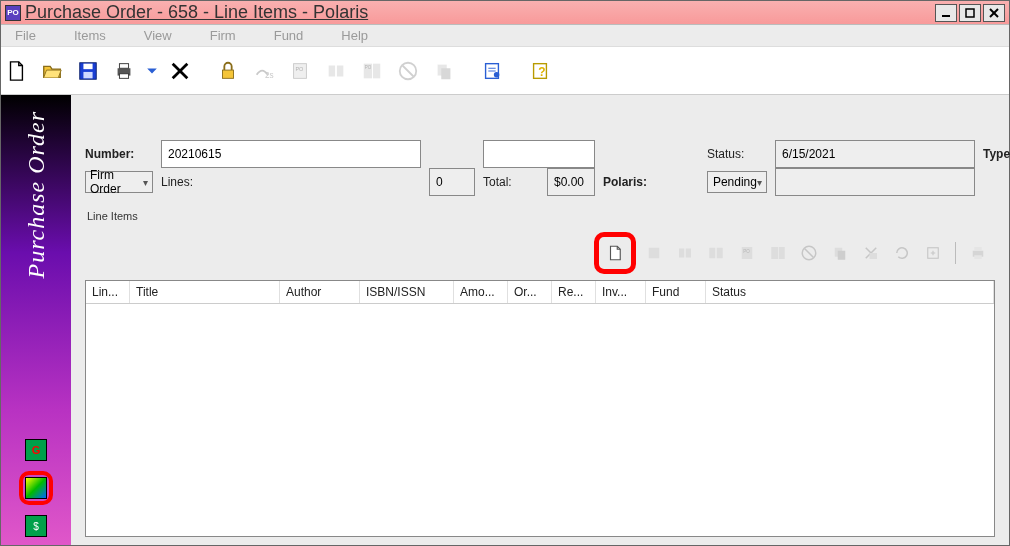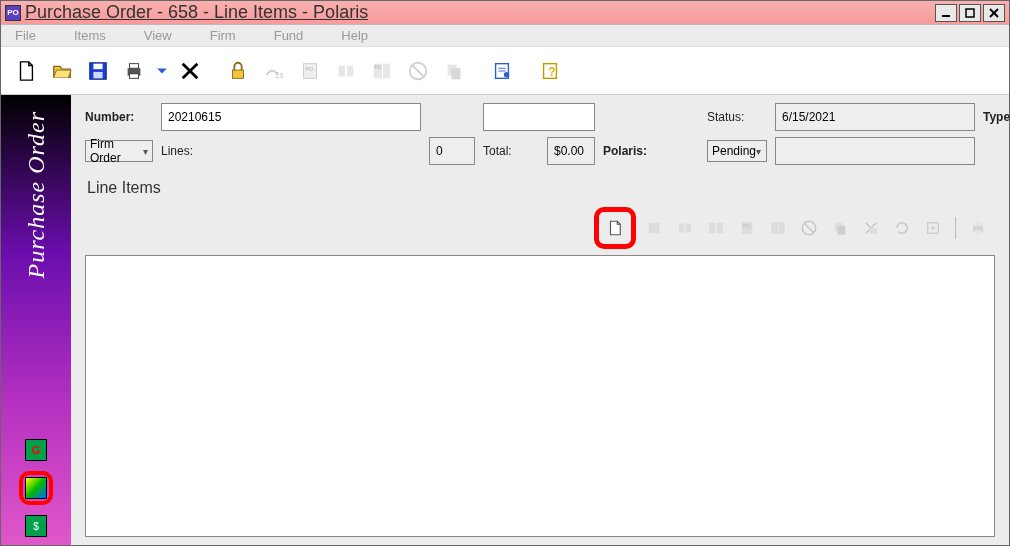--- a/index.html
+++ b/index.html
@@ -13,49 +13,49 @@
   .titlebar .title-text { flex:1; color:#333; font-size:18px;text-decoration:underline; }
   .titlebar .win-controls { display:flex; gap:2px; }
   .titlebar .win-btn { width:22px; height:18px; border:1px solid #555; background:#e8e8e8; display:flex; align-items:center; justify-content:center; cursor:pointer; }
   .titlebar .win-btn svg { width:10px; height:10px; }
   
   
   .menubar { height: 22px; background: #ececec; display:flex; align-items:center; padding:0 4px; gap:18px; color:#9a9a9a; font-size:13px; border-bottom:1px solid #ddd;}
   .menubar .menu-item { padding: 2px 10px; cursor:pointer; }
   
   
-  .toolbar { height: 48px; background: #fff; border-bottom:1px solid #ccc; display:flex; align-items:center; padding:0 10px; gap:6px; }
+  .toolbar { height: 48px; background: #fff; border-bottom:1px solid #ccc; display:flex; align-items:center; padding:0 0; gap:6px; }
   .tb-btn { width:30px; height:32px; display:flex; align-items:center; justify-content:center; border:1px solid transparent; cursor:pointer; }
   .tb-sep { width:6px; }
   .tb-btn svg { width:22px; height:22px; }
   .tb-btn.disabled { opacity:0.45; cursor:default; }
   
   
   .body-row { flex:1; display:flex; min-height:0; }
   .sidebar { width:70px; background: linear-gradient(180deg, #000 0%, #6a0dad 35%, #b832c2 70%, #e057c9 100%); display:flex; flex-direction:column; align-items:center; padding-top:8px; position:relative; }
   .sidebar-title { color:#fff; font-style:italic; font-family:Georgia, serif; font-size:24px; writing-mode: vertical-rl; transform: rotate(180deg); letter-spacing:1px; margin-top:8px; }
   .sidebar-icons { position:absolute; bottom:8px; display:flex; flex-direction:column; gap:10px; align-items:center; }
   .sidebar-icon { width:22px; height:22px; border:1px solid #000; display:flex; align-items:center; justify-content:center; cursor:pointer; }
   .sidebar-icon.green { background:#00a04a; }
   .sidebar-icon.multi { background:linear-gradient(135deg,#ff0 0%,#0b0 50%,#06f 100%); }
   .sidebar-icon.green2 { background:#00a04a; }
   .highlight-box { border:4px solid #f00; border-radius:10px; padding:2px; }
   
   .content { flex:1; background:#ececec; padding:8px 14px; display:flex; flex-direction:column; min-width:0; }
   
   
-  .form-grid { display:grid; grid-template-columns: 68px 260px 46px 56px 48px 96px 60px 200px 88px; gap:6px 8px; align-items:center; margin-bottom:8px;}
+  .form-grid { display:grid; grid-template-columns: 68px 260px 46px 56px 48px 96px 60px 200px 88px; gap:0 8px; align-items:center; margin-bottom:8px;margin-top:37px;}
   .form-grid label { font-size:12px; color:#222; }
   .form-grid label.bold { font-weight:bold; }
   .txt { height:22px; border:1px solid #888; background:#fff; padding:13px 6px; font-size:12px; }
-  .sel { height:22px; border:1px solid #888; background:#eee; padding:4px 4px; font-size:12px; position:relative; display:flex; align-items:center; justify-content:flex-start; cursor:pointer;}
+  .sel { height:22px; border:1px solid #888; background:#eee; padding:4px 4px; font-size:12px; position:relative; display:flex; align-items:center; justify-content:flex-end; cursor:pointer;}
   .sel .caret { font-size:10px; color:#555; }
   .readonly { background:#eee; pointer-events:none; }
   
-  .section-label { font-size:16px; color:#333; margin:6px 0 4px 2px;}
+  .section-label { font-size:11px; color:#333; margin:6px 0 4px 2px;}
   
   
   .inner-toolbar { display:flex; justify-content:flex-end; align-items:center; gap:5px; padding:6px 4px; }
   .itb-btn { width:26px; height:26px; display:flex; align-items:center; justify-content:center; cursor:pointer; border:1px solid transparent;}
   .itb-btn svg { width:18px; height:18px; }
   .itb-btn.disabled { opacity:0.45; cursor:default;}
   .itb-sep { width:1px; height:22px; background:#bbb; margin:0 4px; }
   .red-highlight { border:5px solid #f00; border-radius:10px; padding:3px; }
   
   
@@ -321,17 +321,29 @@
         <div class="itb-btn disabled">
             <svg viewBox="0 0 24 24">
               <rect x="5" y="9" width="14" height="8" fill="#bbb"></rect>
               <rect x="7" y="4" width="10" height="5" fill="#ddd"></rect>
               <rect x="7" y="15" width="10" height="5" fill="#ddd"></rect>
             </svg>
           </div>
       </div>
 
       <div class="table-wrap">
+        <div class="thead">
+          <div class="th" style="width:44px">Lin...</div>
+          <div class="th" style="width:150px">Title</div>
+          <div class="th" style="width:80px">Author</div>
+          <div class="th" style="width:94px">ISBN/ISSN</div>
+          <div class="th" style="width:54px">Amo...</div>
+          <div class="th" style="width:44px">Or...</div>
+          <div class="th" style="width:44px">Re...</div>
+          <div class="th" style="width:50px">Inv...</div>
+          <div class="th" style="width:60px">Fund</div>
+          <div class="th" style="flex:1">Status</div>
+        </div>
         <div class="tbody"></div>
       </div>
     </div>
   </div>
 </div>
 
 </body></html>

